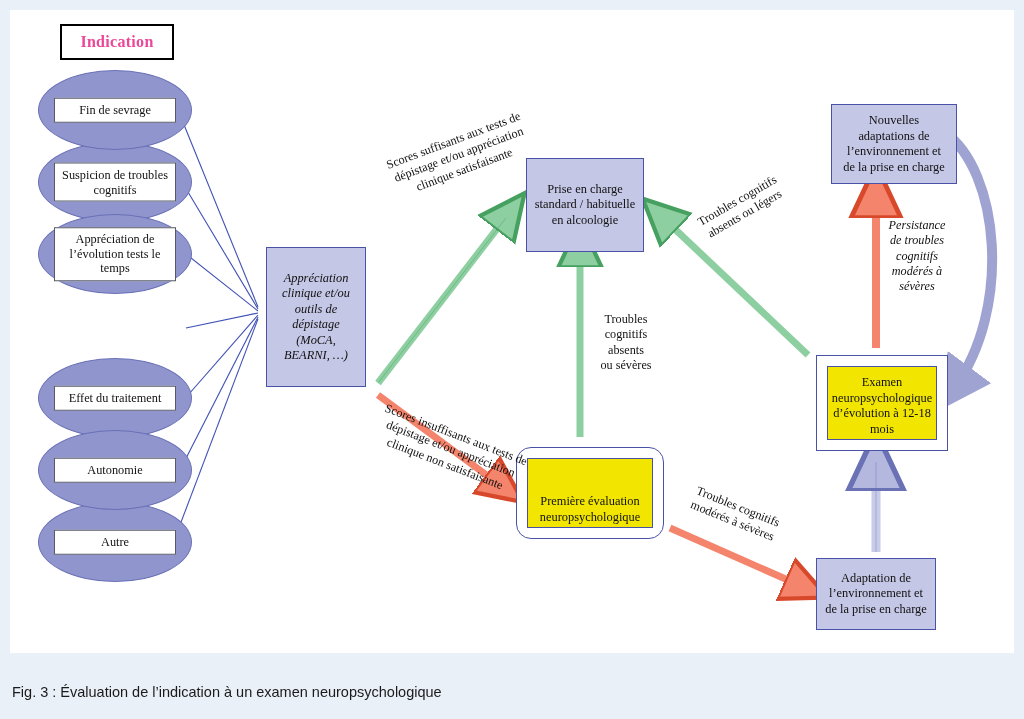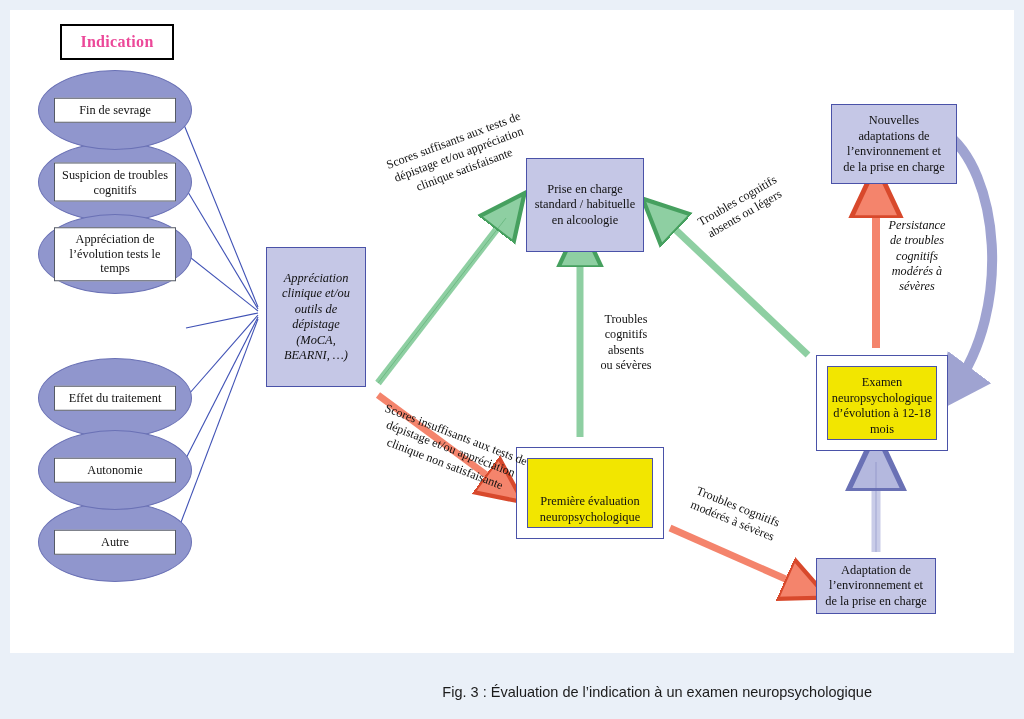--- a/index.html
+++ b/index.html
@@ -90,21 +90,21 @@
     justify-content: center;
     text-align: center;
     font-size: 12.4px;
     line-height: 1.25;
     color: #111;
     padding: 3px 5px;
   }
   #box-appreciation { left: 256px; top: 237px; width: 100px; height: 140px; font-style: italic; }
   #box-prise-charge { left: 516px; top: 148px; width: 118px; height: 94px; }
   #box-nouvelles    { left: 806px; top: 94px;  width: 126px; height: 80px; margin-left: 15px; }
-  #box-adaptation   { left: 806px; top: 548px; width: 120px; height: 56px; }
+  #box-adaptation   { left: 806px; top: 548px; width: 120px; height: 72px; }
 
   
   .ybox-frame {
     position: absolute;
     background: #ffffff;
     border: 1.4px solid #4a52a8;
     box-sizing: border-box;
     padding: 10px;
   }
   .ybox-inner {
@@ -115,21 +115,21 @@
     box-sizing: border-box;
     display: flex;
     align-items: flex-end;
     justify-content: center;
     text-align: center;
     font-size: 12.4px;
     line-height: 1.25;
     color: #111;
     padding: 2px 4px;
   }
-  #box-premiere { left: 506px; top: 437px; width: 148px; height: 92px; }
+  #box-premiere { left: 506px; top: 437px; width: 148px; height: 92px; border-radius: 15px; }
   #box-examen   { left: 806px; top: 345px; width: 132px; height: 96px; }
 
   
   .edge-label {
     position: absolute;
     font-size: 12.2px;
     line-height: 1.25;
     color: #111;
     text-align: center;
     white-space: pre-line;
@@ -167,21 +167,20 @@
     width: 872px;
     height: 55px;
     background: #eaf0f8;
     display: flex;
     align-items: center;
     font-family: "Liberation Sans", "DejaVu Sans", sans-serif;
     font-size: 14.5px;
     color: #1b1b1b;
     padding-left: 12px;
     box-sizing: border-box;
-    justify-content: flex-end;
   }
 </style>
 </head>
 <body>
 
 <div id="page">
 
   <div id="canvas">
 
     <svg id="svg-layer" viewBox="0 0 1004 643">

